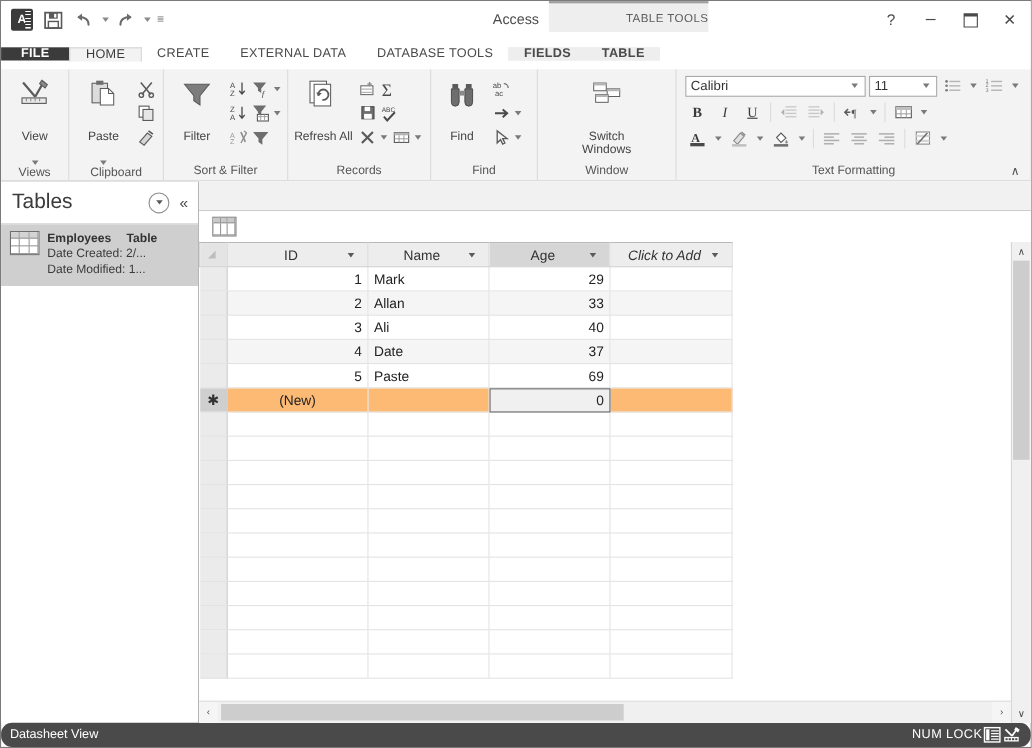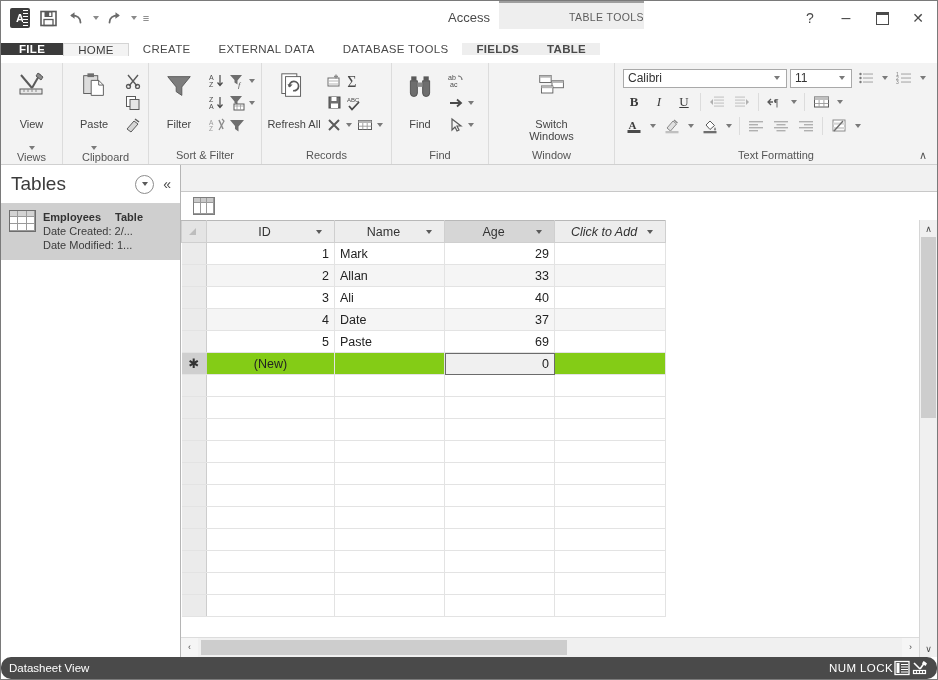--- a/index.html
+++ b/index.html
@@ -456,21 +456,21 @@
   .sheet td.rowsel {
     background: #ebebeb;
     border-right: 1px solid #cdcdcd;
     padding: 0;
     text-align: center;
   }
   .sheet tr.alt td.rowsel { background: #ebebeb; }
   .sheet td.num { text-align: right; }
   .sheet td.blankcell { border-right: 1px solid #e3e3e3; }
 
-  tr.newrow td { background: #84cc16; }
+  tr.newrow td { background: #fdba74; }
   tr.newrow td.rowsel { background: #cfcfcf; color: #333; font-size: 13px; }
   tr.newrow td.idcell { text-align: center; }
   tr.newrow td.agecell {
     background: #f0f0f0;
     outline: 1px solid #6b6b6b;
     outline-offset: -1px;
     text-align: right;
   }
   tr.emptyrow td { height: 22px; background: #fff; }
   tr.emptyrow td.rowsel { background: #ebebeb; }

